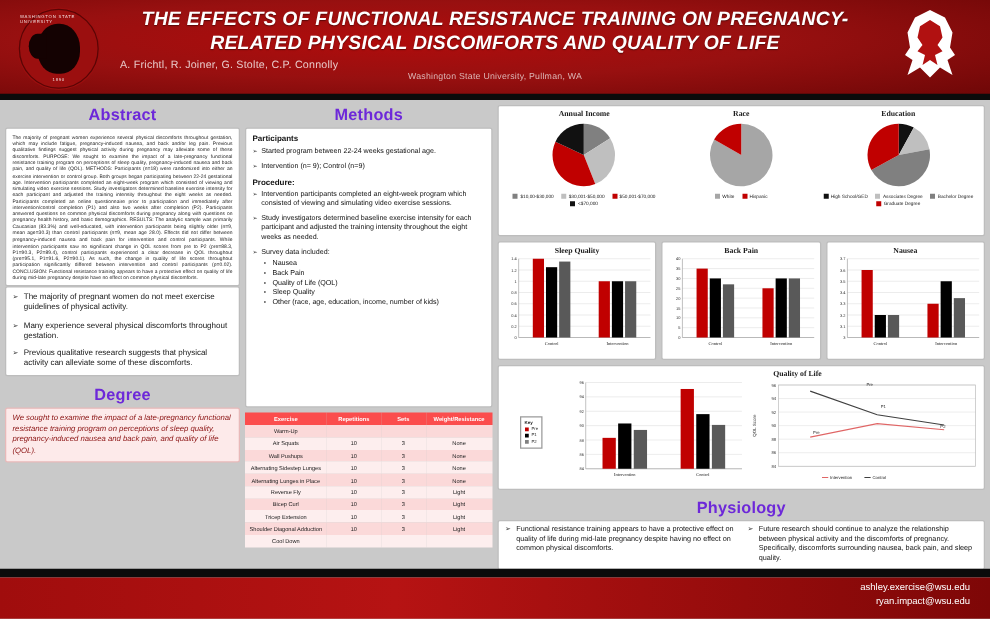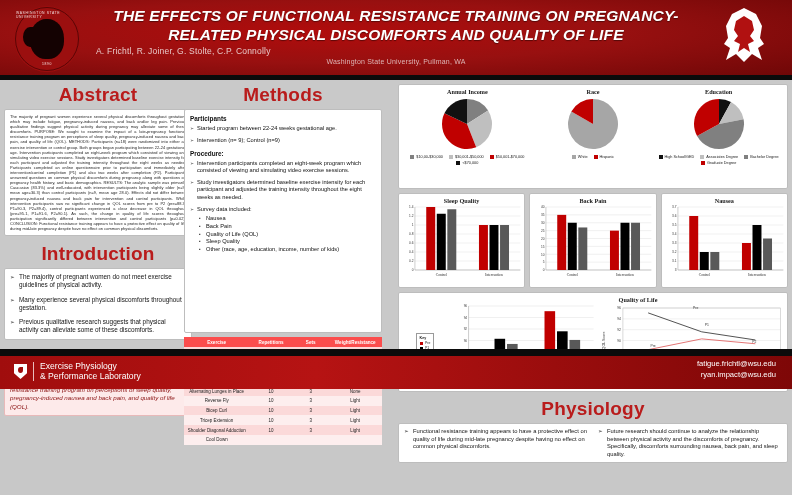--- a/index.html
+++ b/index.html
@@ -2,21 +2,21 @@
 <html><head>
 <meta charset="utf-8">
 <style>
   html,body{margin:0;padding:0;}
   body{
     width:792px;height:495px;overflow:hidden;
     background:#c8c8c8;
     font-family:"Liberation Sans", sans-serif;
     color:#111;
   }
-  .poster{position:relative;width:792px;height:389px;background:#c9c9c9;}
+  .poster{position:relative;width:792px;height:495px;background:#c9c9c9;}
 
   
   .header{
     position:relative;height:80px;width:792px;
     background:radial-gradient(ellipse at 40% 40%, #b00c0c 0%, #981010 45%, #6b0606 100%);
     overflow:hidden;
   }
   .header:after{
     content:"";position:absolute;left:0;right:0;bottom:0;height:5px;background:#0b0b0b;
   }
@@ -56,25 +56,25 @@
     font-size:7px;color:#ddb6b6;letter-spacing:.2px;
   }
   .cougar{
     position:absolute;right:16px;top:4px;width:62px;height:66px;
   }
 
   
   .body{position:absolute;top:80px;left:0;width:792px;height:375px;}
   .col{position:absolute;top:4px;}
   .col-left{left:4px;width:188px;}
-  .col-mid{left:184px;width:198px;}
+  .col-mid{left:196px;width:198px;}
   .col-right{left:398px;width:390px;}
 
   .sect-title{
-    text-align:center;font-size:19px;font-weight:bold;color:#b91c1c;
+    text-align:center;font-size:13px;font-weight:bold;color:#6d28d9;
     margin:0 0 3px 0;letter-spacing:.2px;
   }
   .card{
     background:#ffffff;border:1px solid #bdbdbd;border-radius:2px;
     padding:4px 5px;box-sizing:border-box;
   }
   .card.pink{background:#fdeaea;border-color:#e8b9b9;}
 
   .abstract-text{
     font-size:3.95px;line-height:5.1px;text-align:justify;color:#1c1c1c;
@@ -197,21 +197,20 @@
 
   <div class="body">
 
     <div class="col col-left">
 
       <div class="sect-title">Abstract</div>
       <div class="card">
         <div class="abstract-text">The majority of pregnant women experience several physical discomforts throughout gestation, which may include fatigue, pregnancy-induced nausea, and back and/or leg pain. Previous qualitative findings suggest physical activity during pregnancy may alleviate some of these discomforts. PURPOSE: We sought to examine the impact of a late-pregnancy functional resistance training program on perceptions of sleep quality, pregnancy-induced nausea and back pain, and quality of life (QOL). METHODS: Participants (n=18) were randomized into either an exercise intervention or control group. Both groups began participating between 22-24 gestational age. Intervention participants completed an eight-week program which consisted of viewing and simulating video exercise sessions. Study investigators determined baseline exercise intensity for each participant and adjusted the training intensity throughout the eight weeks as needed. Participants completed an online questionnaire prior to participation and immediately after intervention/control completion (P1) and also two weeks after completion (P2). Participants answered questions on common physical discomforts during pregnancy along with questions on pregnancy health history, and basic demographics. RESULTS: The analytic sample was primarily Caucasian (83.3%) and well-educated, with intervention participants being slightly older (n=9, mean age=30.3) than control participants (n=9, mean age 28.0). Effects did not differ between pregnancy-induced nausea and back pain for intervention and control participants. While intervention participants saw no significant change in QOL scores from pre to P2 (pre=88.3, P1=90.3, P2=89.4), control participants experienced a clear decrease in QOL throughout (pre=95.1, P1=91.6, P2=90.1). As such, the change in quality of life scores throughout participation significantly differed between intervention and control participants (p=0.02). CONCLUSION: Functional resistance training appears to have a protective effect on quality of life during mid-late pregnancy despite have no effect on common physical discomforts.</div>
       </div>
 
-      <div class="sect-title" style="margin-top:7px;">Introduction</div>
       <div class="card">
         <ul class="bullets">
           <li>The majority of pregnant women do not meet exercise guidelines of physical activity.</li>
           <li>Many experience several physical discomforts throughout gestation.</li>
           <li style="margin-bottom:1px;">Previous qualitative research suggests that physical activity can alleviate some of these discomforts.</li>
         </ul>
       </div>
 
       <div class="sect-title" style="margin-top:7px;">Degree</div>
       <div class="card pink">
@@ -601,26 +600,18 @@
             <li style="margin-bottom:0;">Future research should continue to analyze the relationship between physical activity and the discomforts of pregnancy. Specifically, discomforts surrounding nausea, back pain, and sleep quality.</li>
           </ul>
         </div>
       </div>
     </div>
   </div>
 
   <div class="footer">
     <div class="blk"></div>
     <div class="red"></div>
-    <div class="foot-logo">
-      <div class="foot-shield"></div>
-      <div class="foot-bar"></div>
-      <div class="foot-txt">
-        <div>Exercise Physiology</div>
-        <div>&amp; Performance Laboratory</div>
-      </div>
-    </div>
     <div class="foot-emails">
-      <div>fatigue.frichtl@wsu.edu</div>
+      <div>ashley.exercise@wsu.edu</div>
       <div>ryan.impact@wsu.edu</div>
     </div>
   </div>
 </div>
 
 </body></html>

